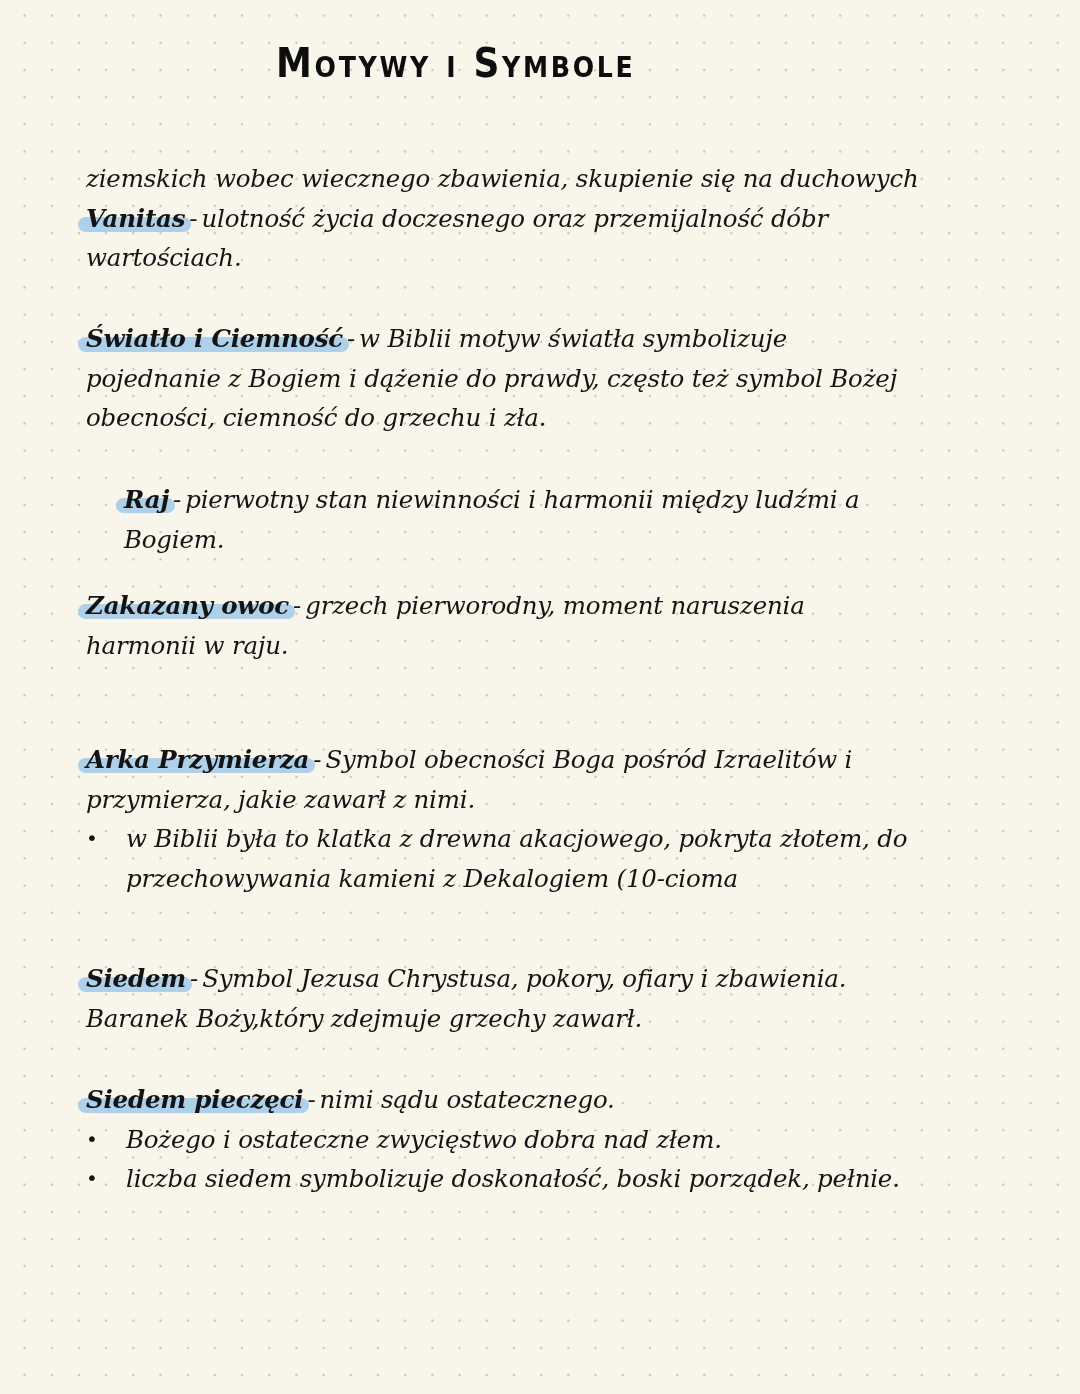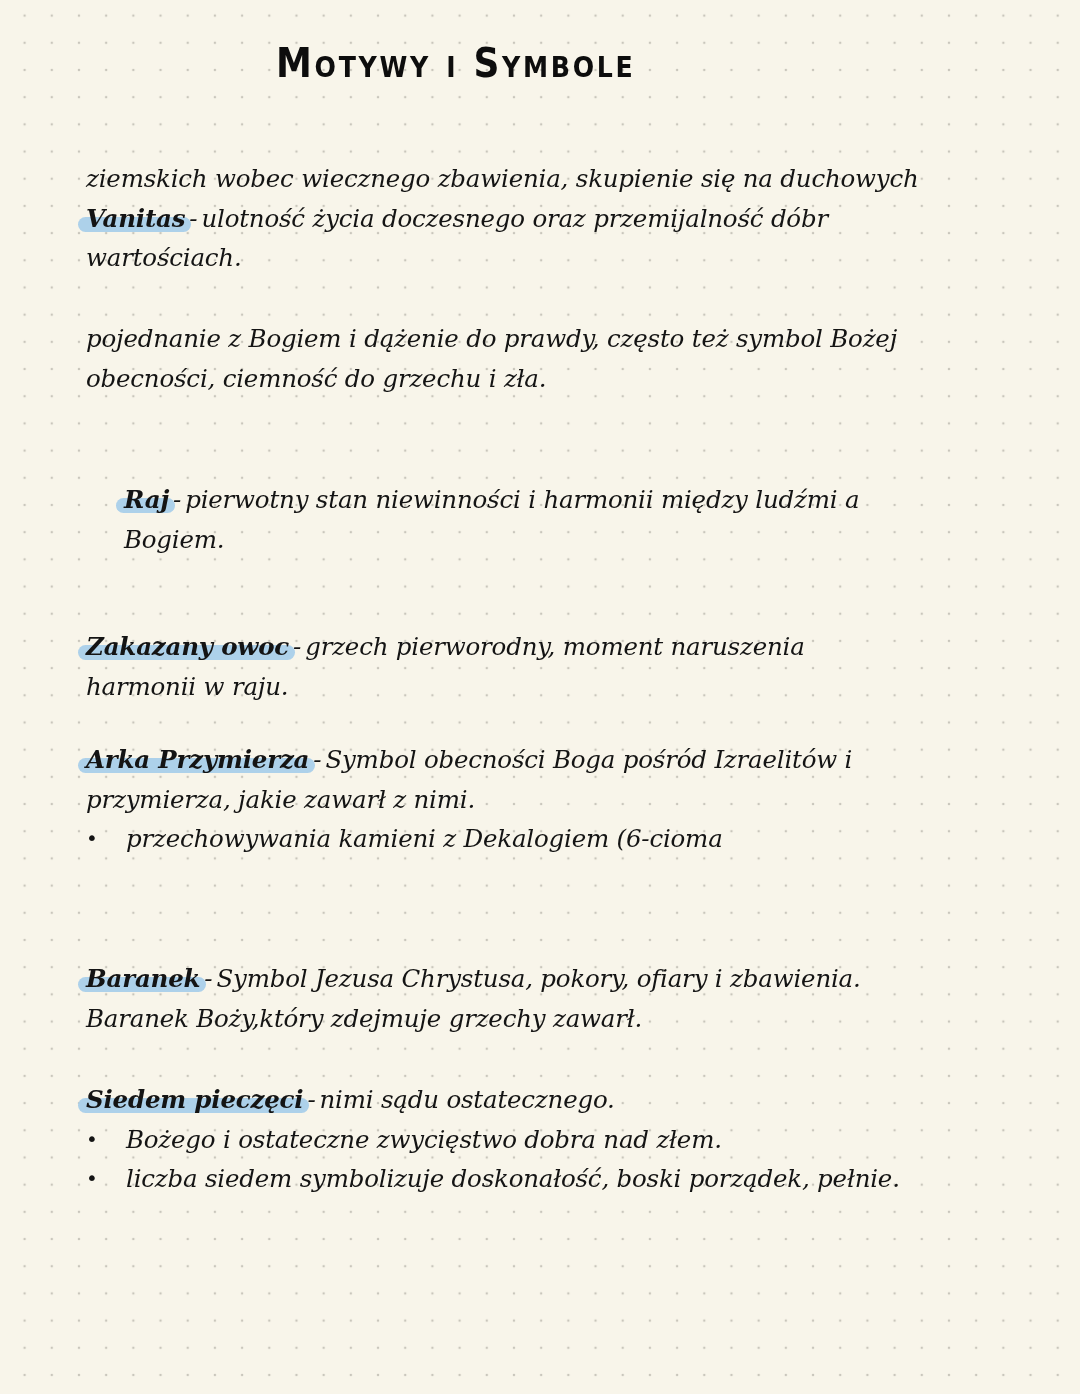--- a/index.html
+++ b/index.html
@@ -99,47 +99,49 @@
 
   <div class="title">Motywy i Symbole</div>
 
   <div class="section" style="top:159px;">
     <span class="line">ziemskich wobec wiecznego zbawienia, skupienie się na duchowych</span>
     <span class="line"><span class="term">Vanitas</span><span class="dash">-</span><span>ulotność życia doczesnego oraz przemijalność dóbr</span></span>
     <span class="line">wartościach.</span>
   </div>
 
   <div class="section" style="top:319px;">
+    <span class="line"><span class="term">Światło i Ciemność</span><span class="dash">-</span><span>w Biblii motyw światła symbolizuje</span></span>
     <span class="line">pojednanie z Bogiem i dążenie do prawdy, często też symbol Bożej</span>
     <span class="line">obecności, ciemność do grzechu i zła.</span>
   </div>
 
   <div class="section" style="top:480px;margin-left:38px;">
     <span class="line"><span class="term">Raj</span><span class="dash">-</span><span>pierwotny stan niewinności i harmonii między ludźmi a</span></span>
     <span class="line">Bogiem.</span>
   </div>
 
-  <div class="section" style="top:627px;">
+  <div class="section" style="top:586px;">
     <span class="line"><span class="term">Zakazany owoc</span><span class="dash">-</span><span>grzech pierworodny, moment naruszenia</span></span>
     <span class="line">harmonii w raju.</span>
   </div>
 
   <div class="section" style="top:740px;">
     <span class="line"><span class="term">Arka Przymierza</span><span class="dash">-</span><span>Symbol obecności Boga pośród Izraelitów i</span></span>
     <span class="line">przymierza, jakie zawarł z nimi.</span>
     <ul class="bullet-list">
       <li class="bullet-item">
         <span class="bullet-dot">•</span>
-        <span class="line">przechowywania kamieni z Dekalogiem (6-cioma</span>
+        <span class="line">w Biblii była to klatka z drewna akacjowego, pokryta złotem, do</span>
+        <span class="line">przechowywania kamieni z Dekalogiem (10-cioma</span>
       </li>
     </ul>
   </div>
 
   <div class="section" style="top:959px;">
-    <span class="line"><span class="term">Baranek</span><span class="dash">-</span><span>Symbol Jezusa Chrystusa, pokory, ofiary i zbawienia.</span></span>
+    <span class="line"><span class="term">Siedem</span><span class="dash">-</span><span>Symbol Jezusa Chrystusa, pokory, ofiary i zbawienia.</span></span>
     <span class="line">Baranek Boży,który zdejmuje grzechy zawarł.</span>
   </div>
 
   <div class="section" style="top:1080px;">
     <span class="line"><span class="term">Siedem pieczęci</span><span class="dash">-</span><span>nimi sądu ostatecznego.</span></span>
     <ul class="bullet-list">
       <li class="bullet-item">
         <span class="bullet-dot">•</span>
         <span class="line">Bożego i ostateczne zwycięstwo dobra nad złem.</span>
       </li>

